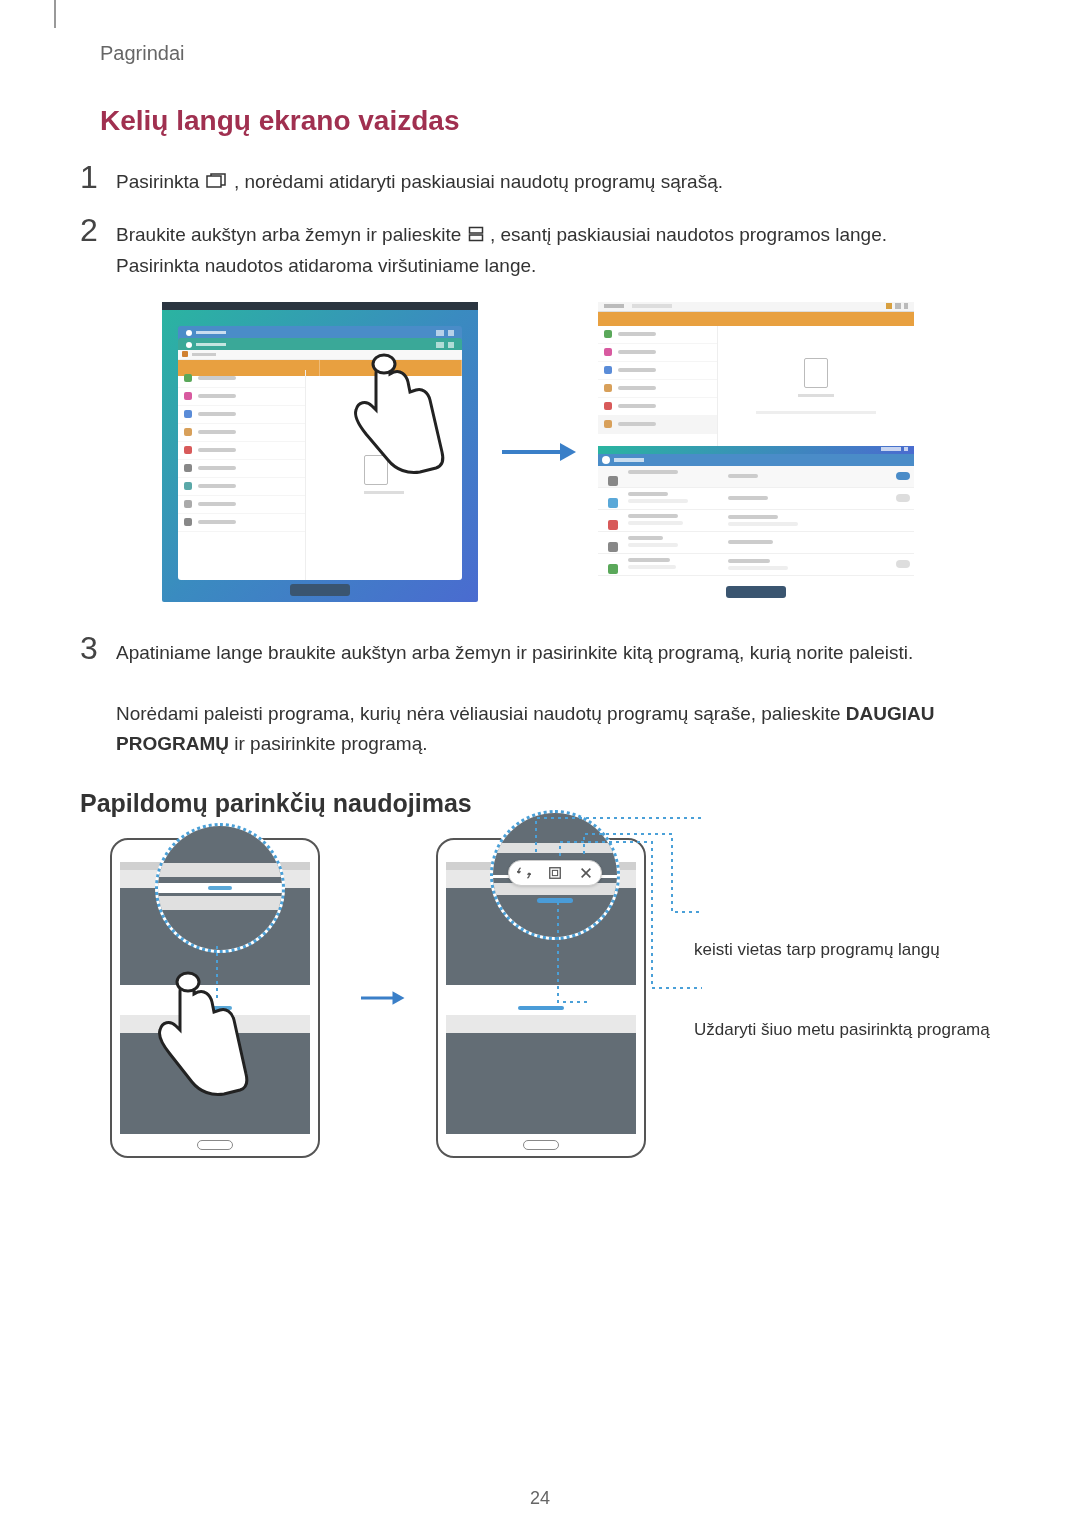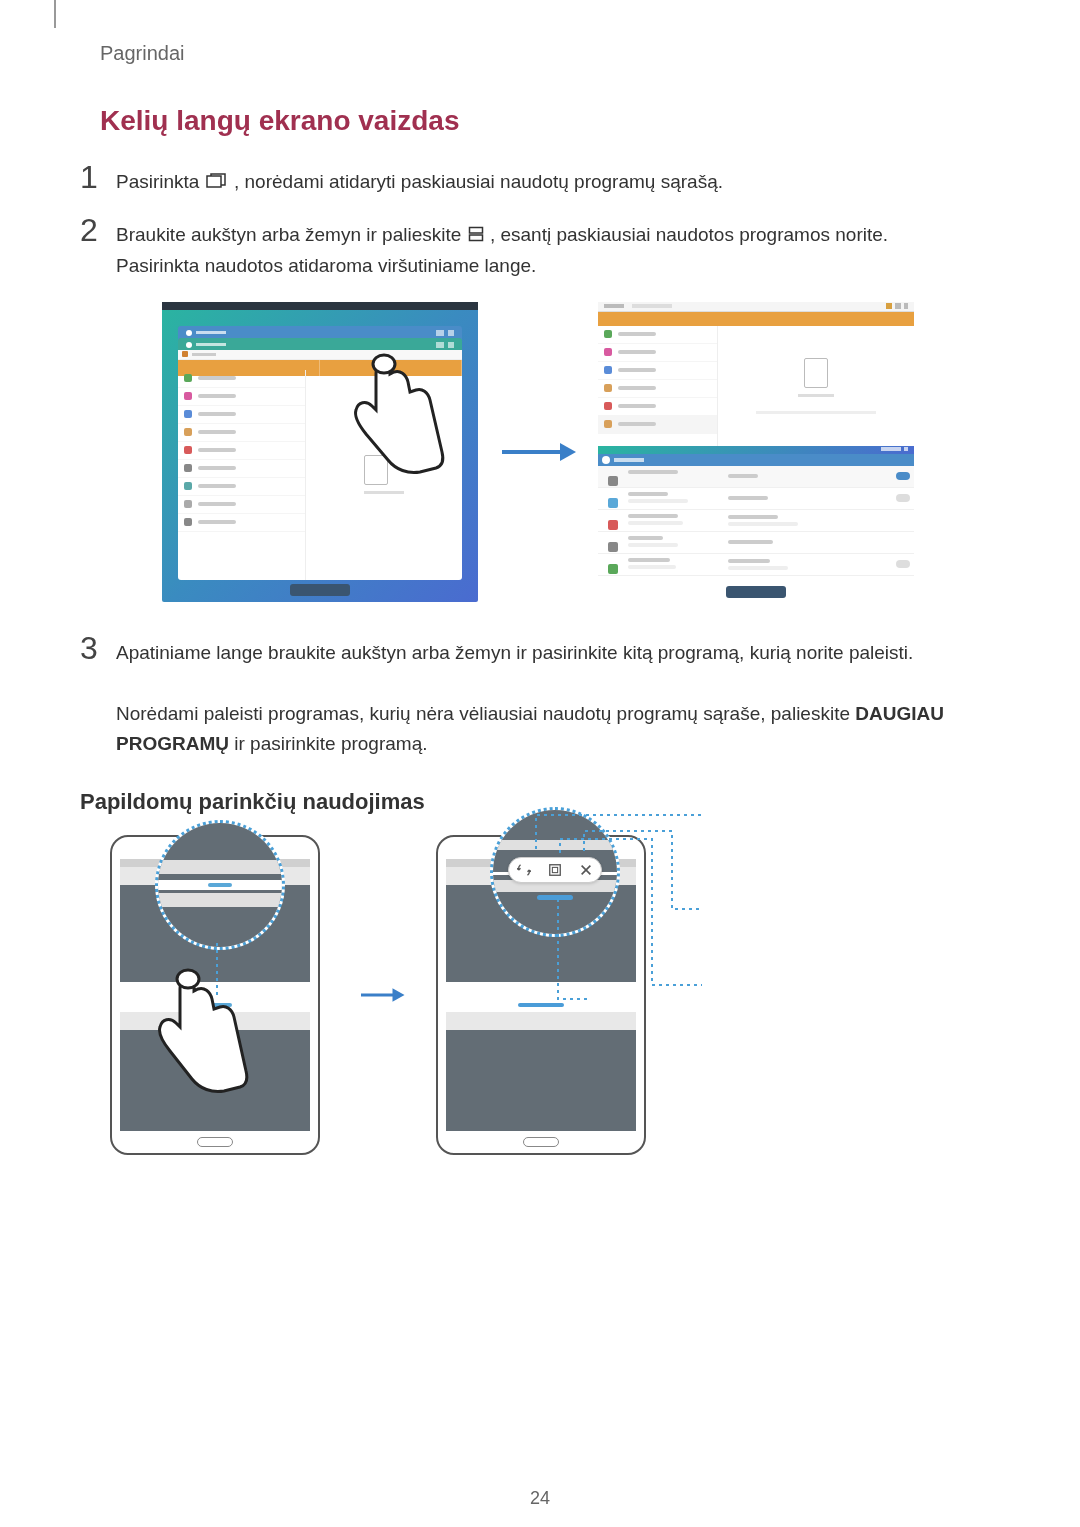--- a/index.html
+++ b/index.html
@@ -109,21 +109,21 @@
     .split-bottom .settings-list { height:calc(100% - 24px); }
     .settings-row { display:flex; height:22px; border-bottom:1px solid #f0f0f0; }
     .settings-row .sicon { width:10px; height:10px; margin:6px; border-radius:2px; }
     .settings-row .sleft { width:40%; padding:4px; }
     .settings-row .sright { flex:1; padding:4px; display:flex; align-items:center; justify-content:space-between; }
     .sbar { height:4px; background:#ccc; border-radius:2px; }
     .toggle { width:14px; height:8px; background:#4a8cc8; border-radius:4px; }
     .toggle.off { background:#ddd; }
 
     .subhead {
-      font-size: 22px;
+      font-size: 25px;
       font-weight: bold;
       color: #333;
       margin: 30px 0 14px 0;
     }
     .body-text {
       font-size: 19px;
       line-height: 1.6;
       color: #333;
       margin-bottom: 20px;
     }
@@ -221,21 +221,21 @@
   <div class="step">
     <div class="step-number">2</div>
     <div class="step-text">
       <span>Braukite aukštyn arba žemyn ir palieskite </span>
       <span class="inline-icon">
         <svg width="16" height="16" viewBox="0 0 16 16">
           <rect x="1.5" y="1.5" width="13" height="5.5" fill="none" stroke="#333" stroke-width="1.5"></rect>
           <rect x="1.5" y="9" width="13" height="5.5" fill="none" stroke="#333" stroke-width="1.5"></rect>
         </svg>
       </span>
-      <span>, esantį paskiausiai naudotos programos norite.</span>
+      <span>, esantį paskiausiai naudotos programos lange.</span>
       <br>
       <span>Pasirinkta naudotos atidaroma viršutiniame lange.</span>
     </div>
   </div>
 
   <div class="figure-row">
 
     <div class="tablet-shot">
       <div class="topbar"></div>
       <div class="card-stack">
@@ -450,21 +450,21 @@
         <div class="btn-pill" style="bottom:4px;"></div>
       </div>
     </div>
   </div>
 
   <div class="step">
     <div class="step-number">3</div>
     <div class="step-text">
       <span>Apatiniame lange braukite aukštyn arba žemyn ir pasirinkite kitą programą, kurią norite paleisti.</span>
       <br><br style="line-height:0.5;">
-      <span>Norėdami paleisti programas, kurių nėra vėliausiai naudotų programų sąraše, palieskite </span>
+      <span>Norėdami paleisti programa, kurių nėra vėliausiai naudotų programų sąraše, palieskite </span>
       <span class="bold">DAUGIAU PROGRAMŲ</span>
       <span> ir pasirinkite programą.</span>
     </div>
   </div>
 
   <div class="subhead">Papildomų parinkčių naudojimas</div>
 
   <div class="diagram-row" style="position:relative;">
 
     <div style="position:relative; width:260px;">
@@ -537,17 +537,19 @@
 
       <svg style="position:absolute; top:-26px; left:76px; width:220px; height:220px; overflow:visible; pointer-events:none;">
         <path d="M 24 40 L 24 6 L 190 6" fill="none" stroke="#4aa0d8" stroke-width="2" stroke-dasharray="3 4"></path>
         <path d="M 72 42 L 72 22 L 160 22 L 160 100 L 190 100" fill="none" stroke="#4aa0d8" stroke-width="2" stroke-dasharray="3 4"></path>
         <path d="M 48 44 L 48 30 L 140 30 L 140 176 L 190 176" fill="none" stroke="#4aa0d8" stroke-width="2" stroke-dasharray="3 4"></path>
         <path d="M 46 90 L 46 190 L 78 190" fill="none" stroke="#4aa0d8" stroke-width="2" stroke-dasharray="3 4"></path>
       </svg>
     </div>
 
     <div class="labels-col">
+      <div class="label-item">keisti vietas tarp programų langų</div>
+      <div class="label-item">Uždaryti šiuo metu pasirinktą programą</div>
     </div>
   </div>
 </div>
 
 <div class="page-number">24</div>
 
 </body></html>

